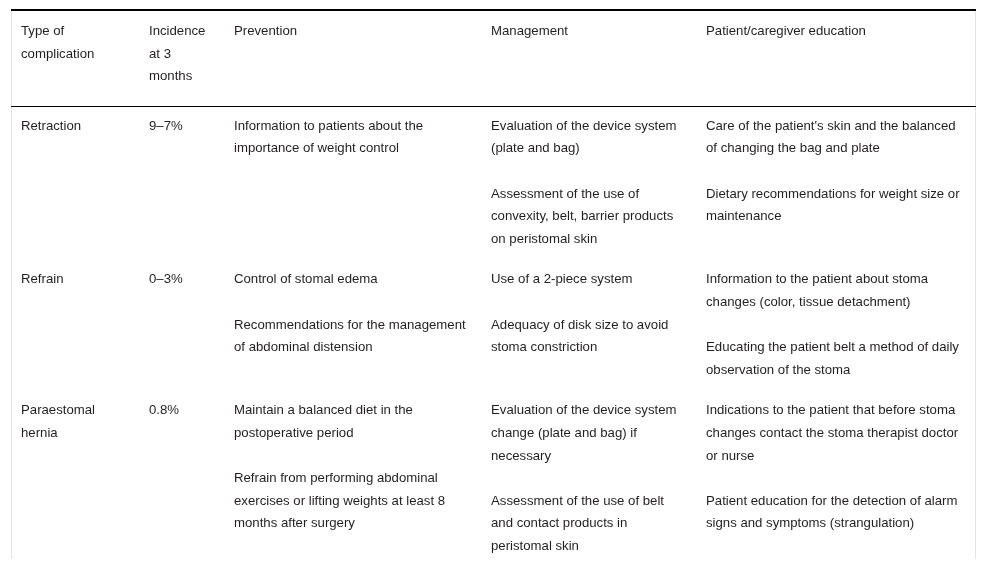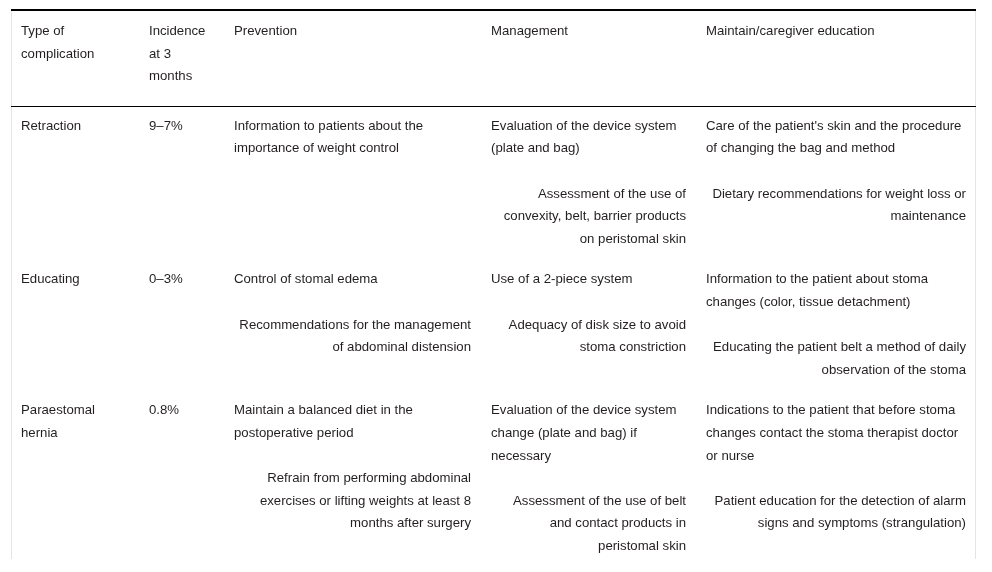--- a/index.html
+++ b/index.html
@@ -68,21 +68,21 @@
   }
 
   
   col.c-type      { width: 128px; }
   col.c-incidence { width:  85px; }
   col.c-prevention{ width: 257px; }
   col.c-management{ width: 215px; }
   col.c-education { width: 280px; }
 
   .cell-block { margin: 0; }
-  .cell-block + .cell-block { margin-top: 22.6px; text-align: right; }
+  .cell-block + .cell-block { margin-top: 22.6px; }
 </style>
 </head>
 <body>
 
 <div class="page">
 
   <div class="edge-rule left"></div>
   <div class="edge-rule right"></div>
 
   <div class="table-wrap">
@@ -93,43 +93,43 @@
         <col class="c-prevention">
         <col class="c-management">
         <col class="c-education">
       </colgroup>
       <thead>
         <tr>
           <th>Type of complication</th>
           <th>Incidence at 3 months</th>
           <th>Prevention</th>
           <th>Management</th>
-          <th>Maintain/caregiver education</th>
+          <th>Patient/caregiver education</th>
         </tr>
       </thead>
       <tbody>
 
         <tr>
           <td>Retraction</td>
           <td>9–7%</td>
           <td>
             <p class="cell-block">Information to patients about the importance of weight control</p>
           </td>
           <td>
             <p class="cell-block">Evaluation of the device system (plate and bag)</p>
             <p class="cell-block">Assessment of the use of convexity, belt, barrier products on peristomal skin</p>
           </td>
           <td>
-            <p class="cell-block">Care of the patient's skin and the procedure of changing the bag and method</p>
-            <p class="cell-block">Dietary recommendations for weight loss or maintenance</p>
+            <p class="cell-block">Care of the patient's skin and the balanced of changing the bag and plate</p>
+            <p class="cell-block">Dietary recommendations for weight size or maintenance</p>
           </td>
         </tr>
 
         <tr>
-          <td>Educating</td>
+          <td>Refrain</td>
           <td>0–3%</td>
           <td>
             <p class="cell-block">Control of stomal edema</p>
             <p class="cell-block">Recommendations for the management of abdominal distension</p>
           </td>
           <td>
             <p class="cell-block">Use of a 2-piece system</p>
             <p class="cell-block">Adequacy of disk size to avoid stoma constriction</p>
           </td>
           <td>

